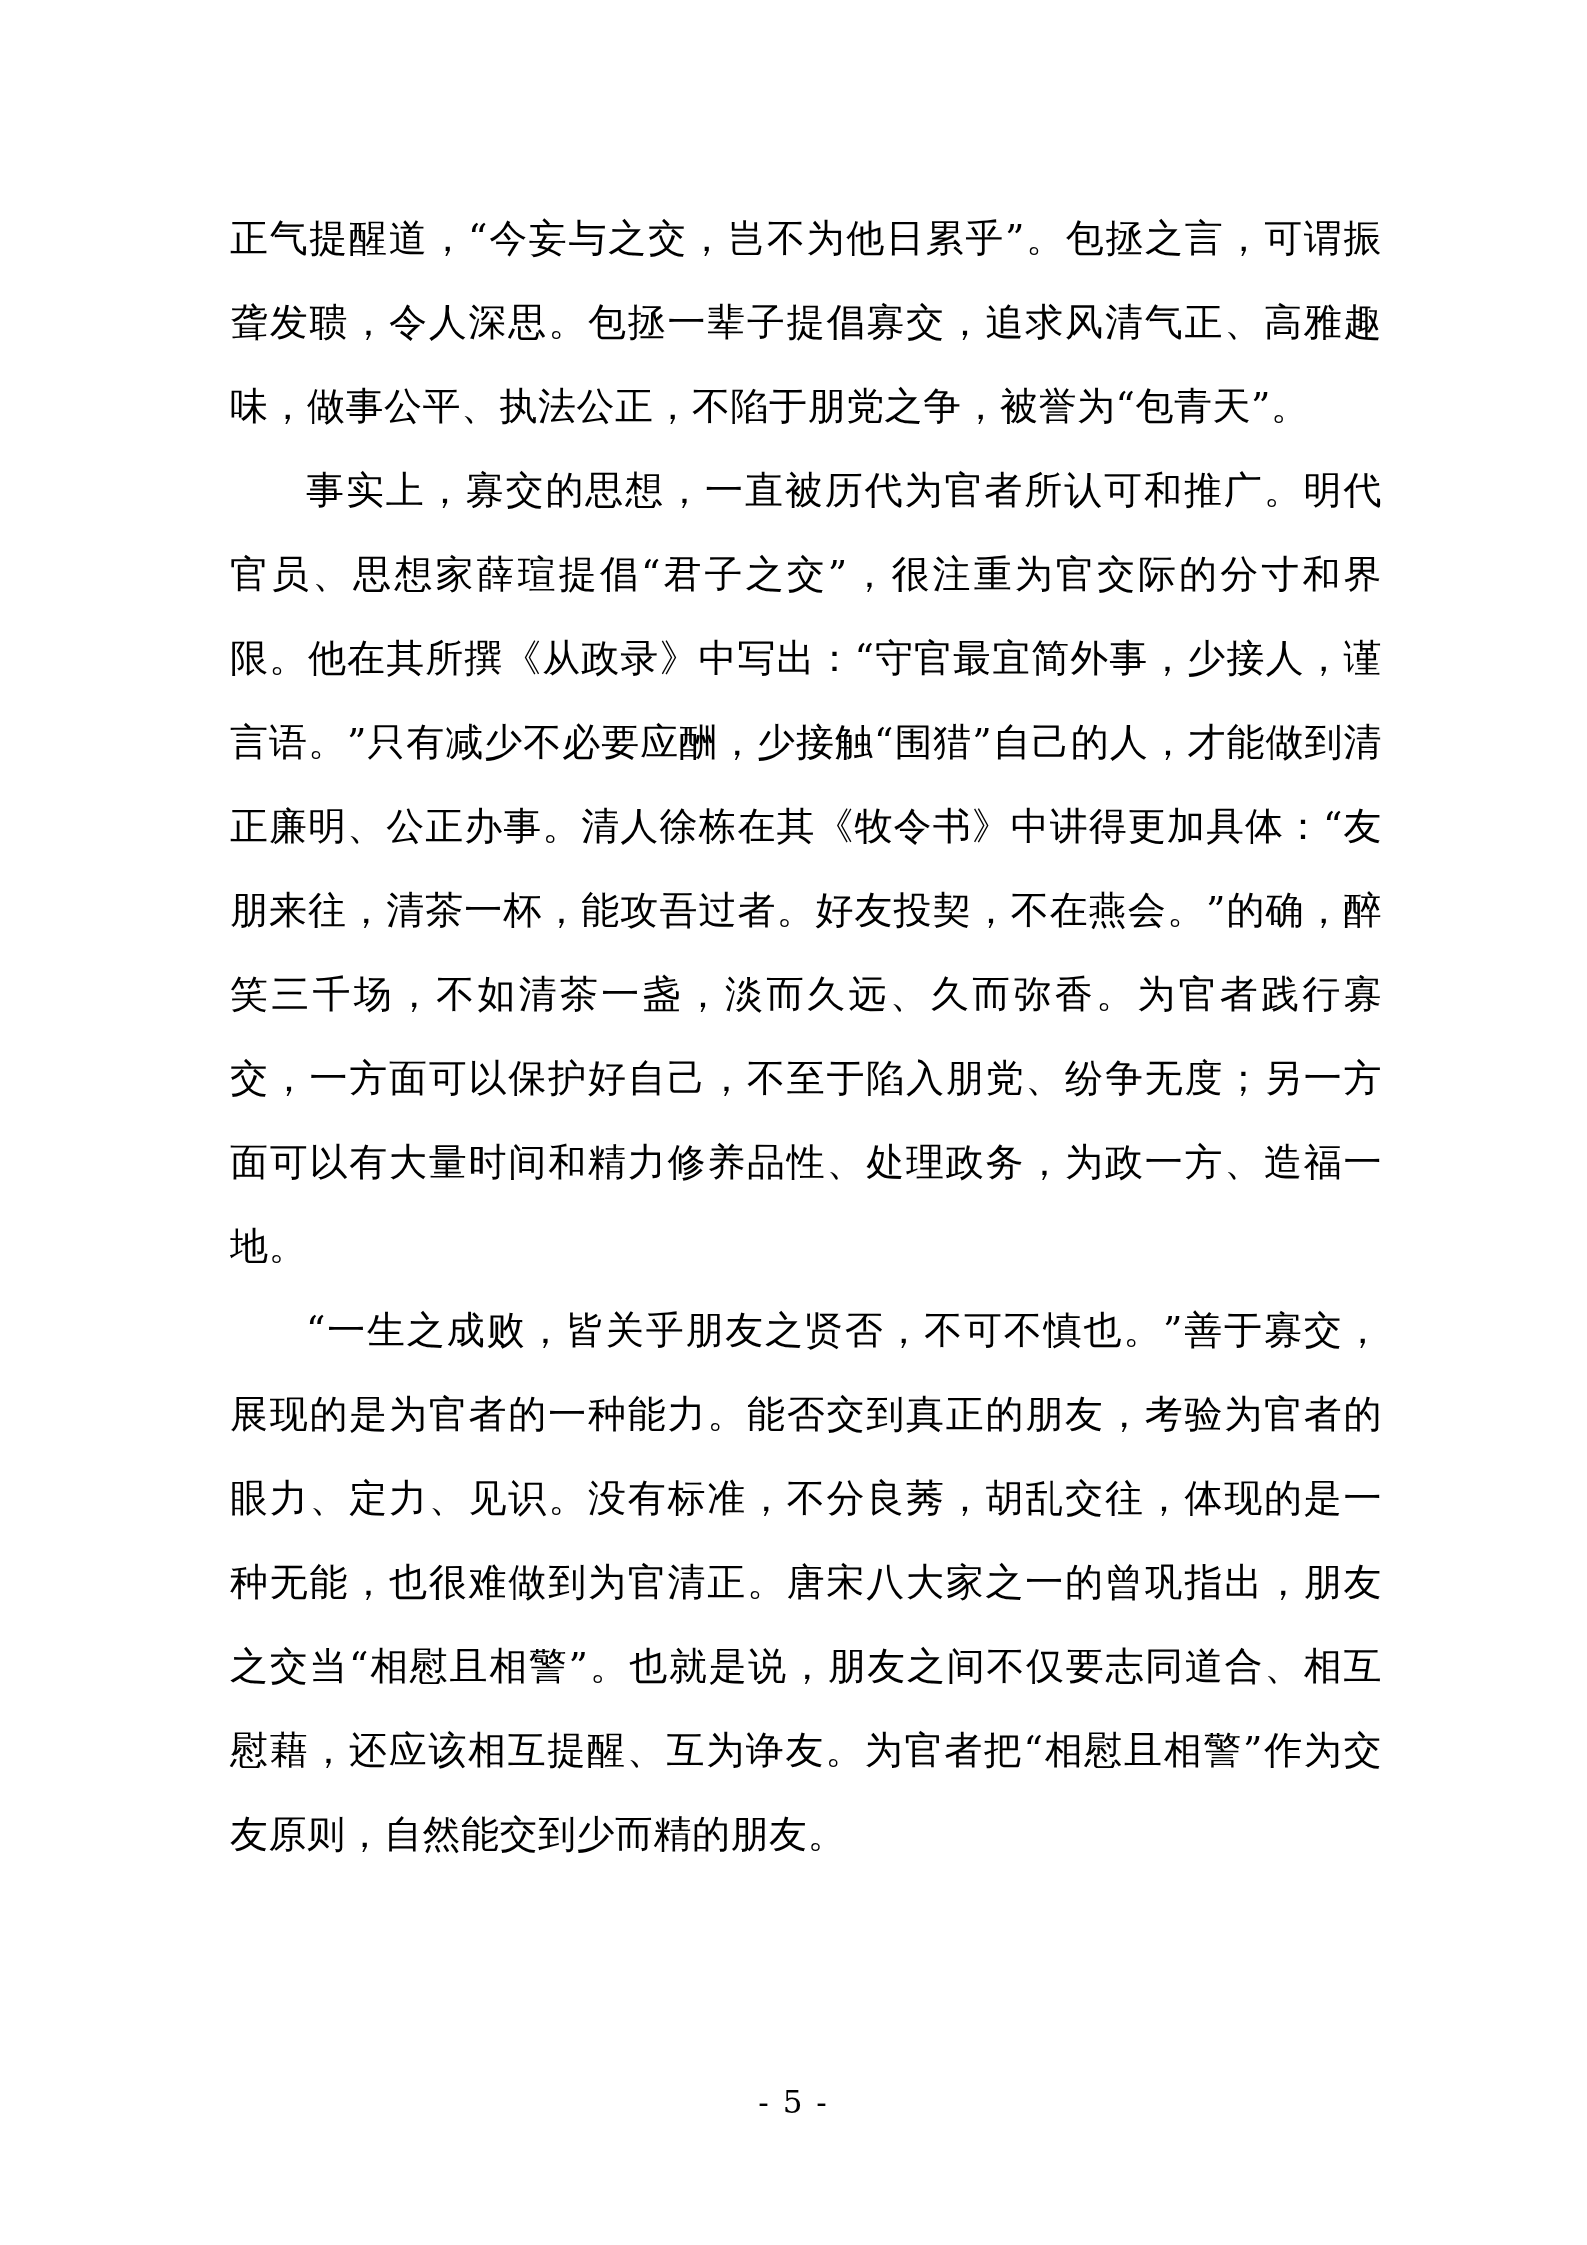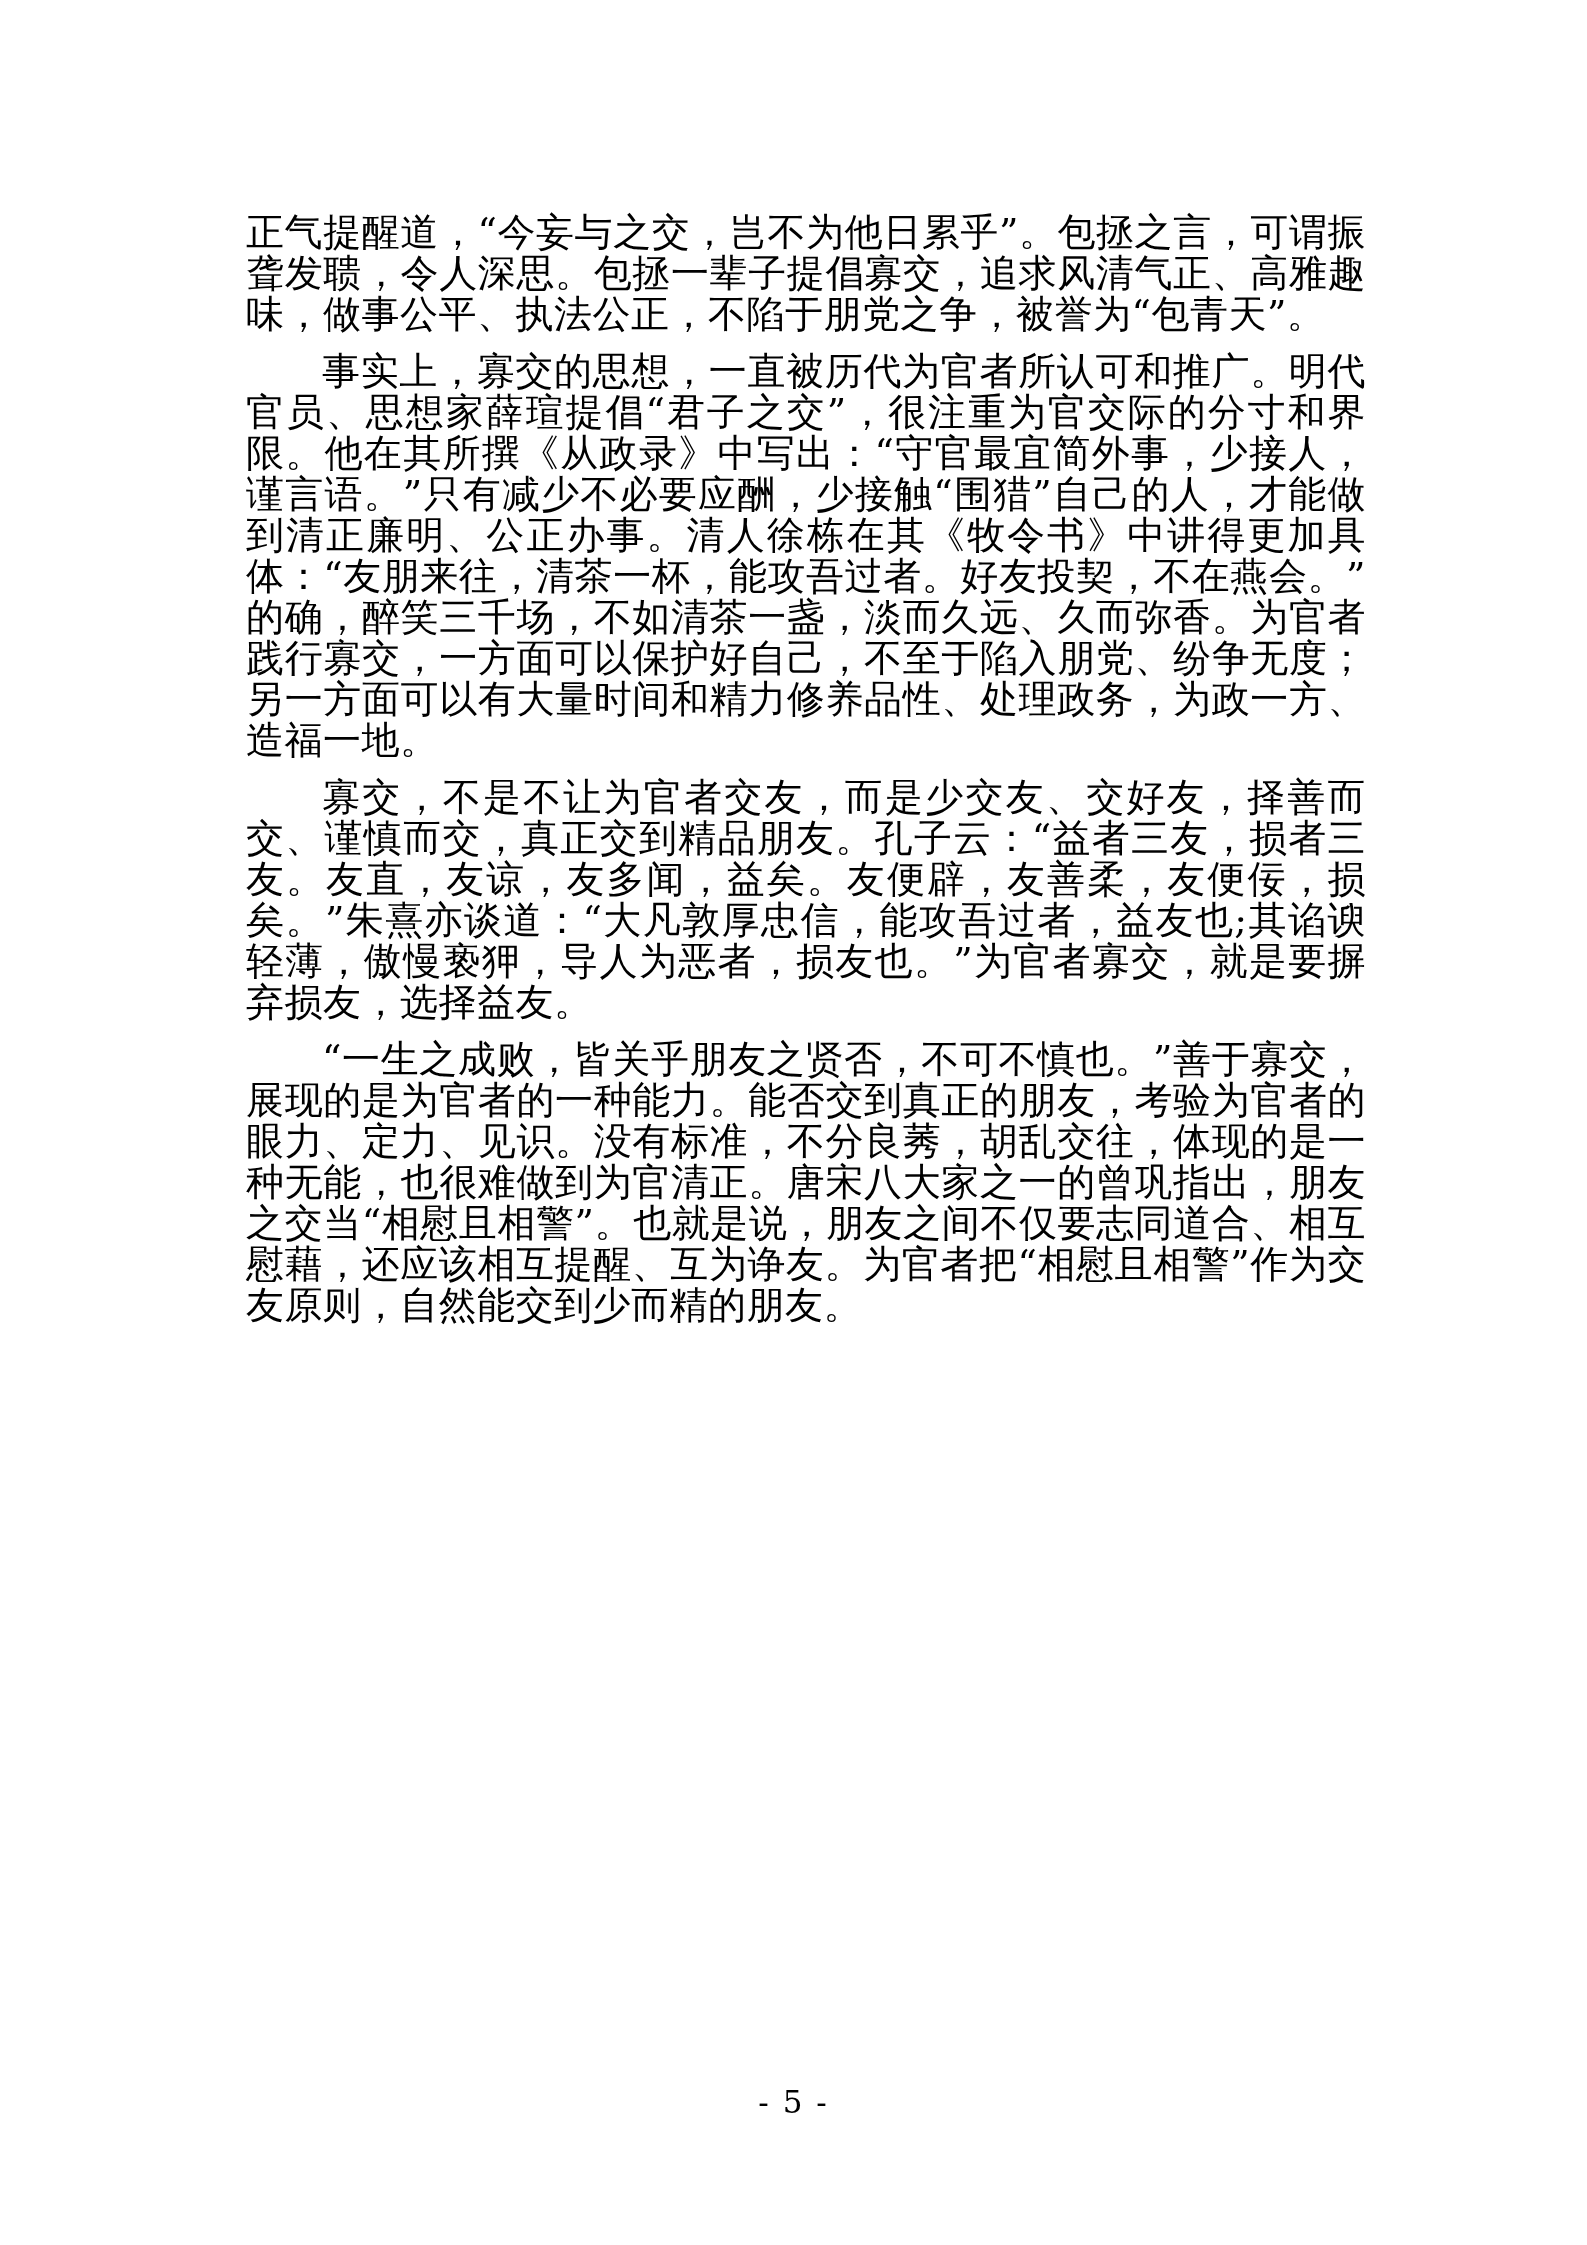--- a/index.html
+++ b/index.html
@@ -16,23 +16,23 @@
     color: #000000;
     overflow: hidden;
   }
   .content {
     position: absolute;
     left: 230px;
     top: 196px;
     width: 1152px;
   }
   .para {
-    margin: 16px;
+    margin: 0;
     font-size: 38px;
-    line-height: 41px;
+    line-height: 84px;
     text-align: justify;
     text-justify: inter-ideograph;
     letter-spacing: 0.5px;
     color: #000000;
     word-break: break-all;
   }
   .para.indent {
     text-indent: 2em;
   }
   .page-number {
@@ -47,17 +47,16 @@
     letter-spacing: 2px;
   }
 </style>
 </head>
 <body>
 
 <div class="page">
   <div class="content">
     <p class="para">正气提醒道，“今妄与之交，岂不为他日累乎”。包拯之言，可谓振聋发聩，令人深思。包拯一辈子提倡寡交，追求风清气正、高雅趣味，做事公平、执法公正，不陷于朋党之争，被誉为“包青天”。</p>
     <p class="para indent">事实上，寡交的思想，一直被历代为官者所认可和推广。明代官员、思想家薛瑄提倡“君子之交”，很注重为官交际的分寸和界限。他在其所撰《从政录》中写出：“守官最宜简外事，少接人，谨言语。”只有减少不必要应酬，少接触“围猎”自己的人，才能做到清正廉明、公正办事。清人徐栋在其《牧令书》中讲得更加具体：“友朋来往，清茶一杯，能攻吾过者。好友投契，不在燕会。”的确，醉笑三千场，不如清茶一盏，淡而久远、久而弥香。为官者践行寡交，一方面可以保护好自己，不至于陷入朋党、纷争无度；另一方面可以有大量时间和精力修养品性、处理政务，为政一方、造福一地。</p>
-    <p class="para indent">寡交，不是不让为官者交友，而是少交友、交好友，择善而交、谨慎而交，真正交到精品朋友。孔子云：“益者三友，损者三友。友直，友谅，友多闻，益矣。友便辟，友善柔，友便佞，损矣。”朱熹亦谈道：“大凡敦厚忠信，能攻吾过者，益友也;其谄谀轻薄，傲慢亵狎，导人为恶者，损友也。”为官者寡交，就是要摒弃损友，选择益友。</p>
     <p class="para indent">“一生之成败，皆关乎朋友之贤否，不可不慎也。”善于寡交，展现的是为官者的一种能力。能否交到真正的朋友，考验为官者的眼力、定力、见识。没有标准，不分良莠，胡乱交往，体现的是一种无能，也很难做到为官清正。唐宋八大家之一的曾巩指出，朋友之交当“相慰且相警”。也就是说，朋友之间不仅要志同道合、相互慰藉，还应该相互提醒、互为诤友。为官者把“相慰且相警”作为交友原则，自然能交到少而精的朋友。</p>
   </div>
   <div class="page-number">- 5 -</div>
 </div>
 
 </body></html>

